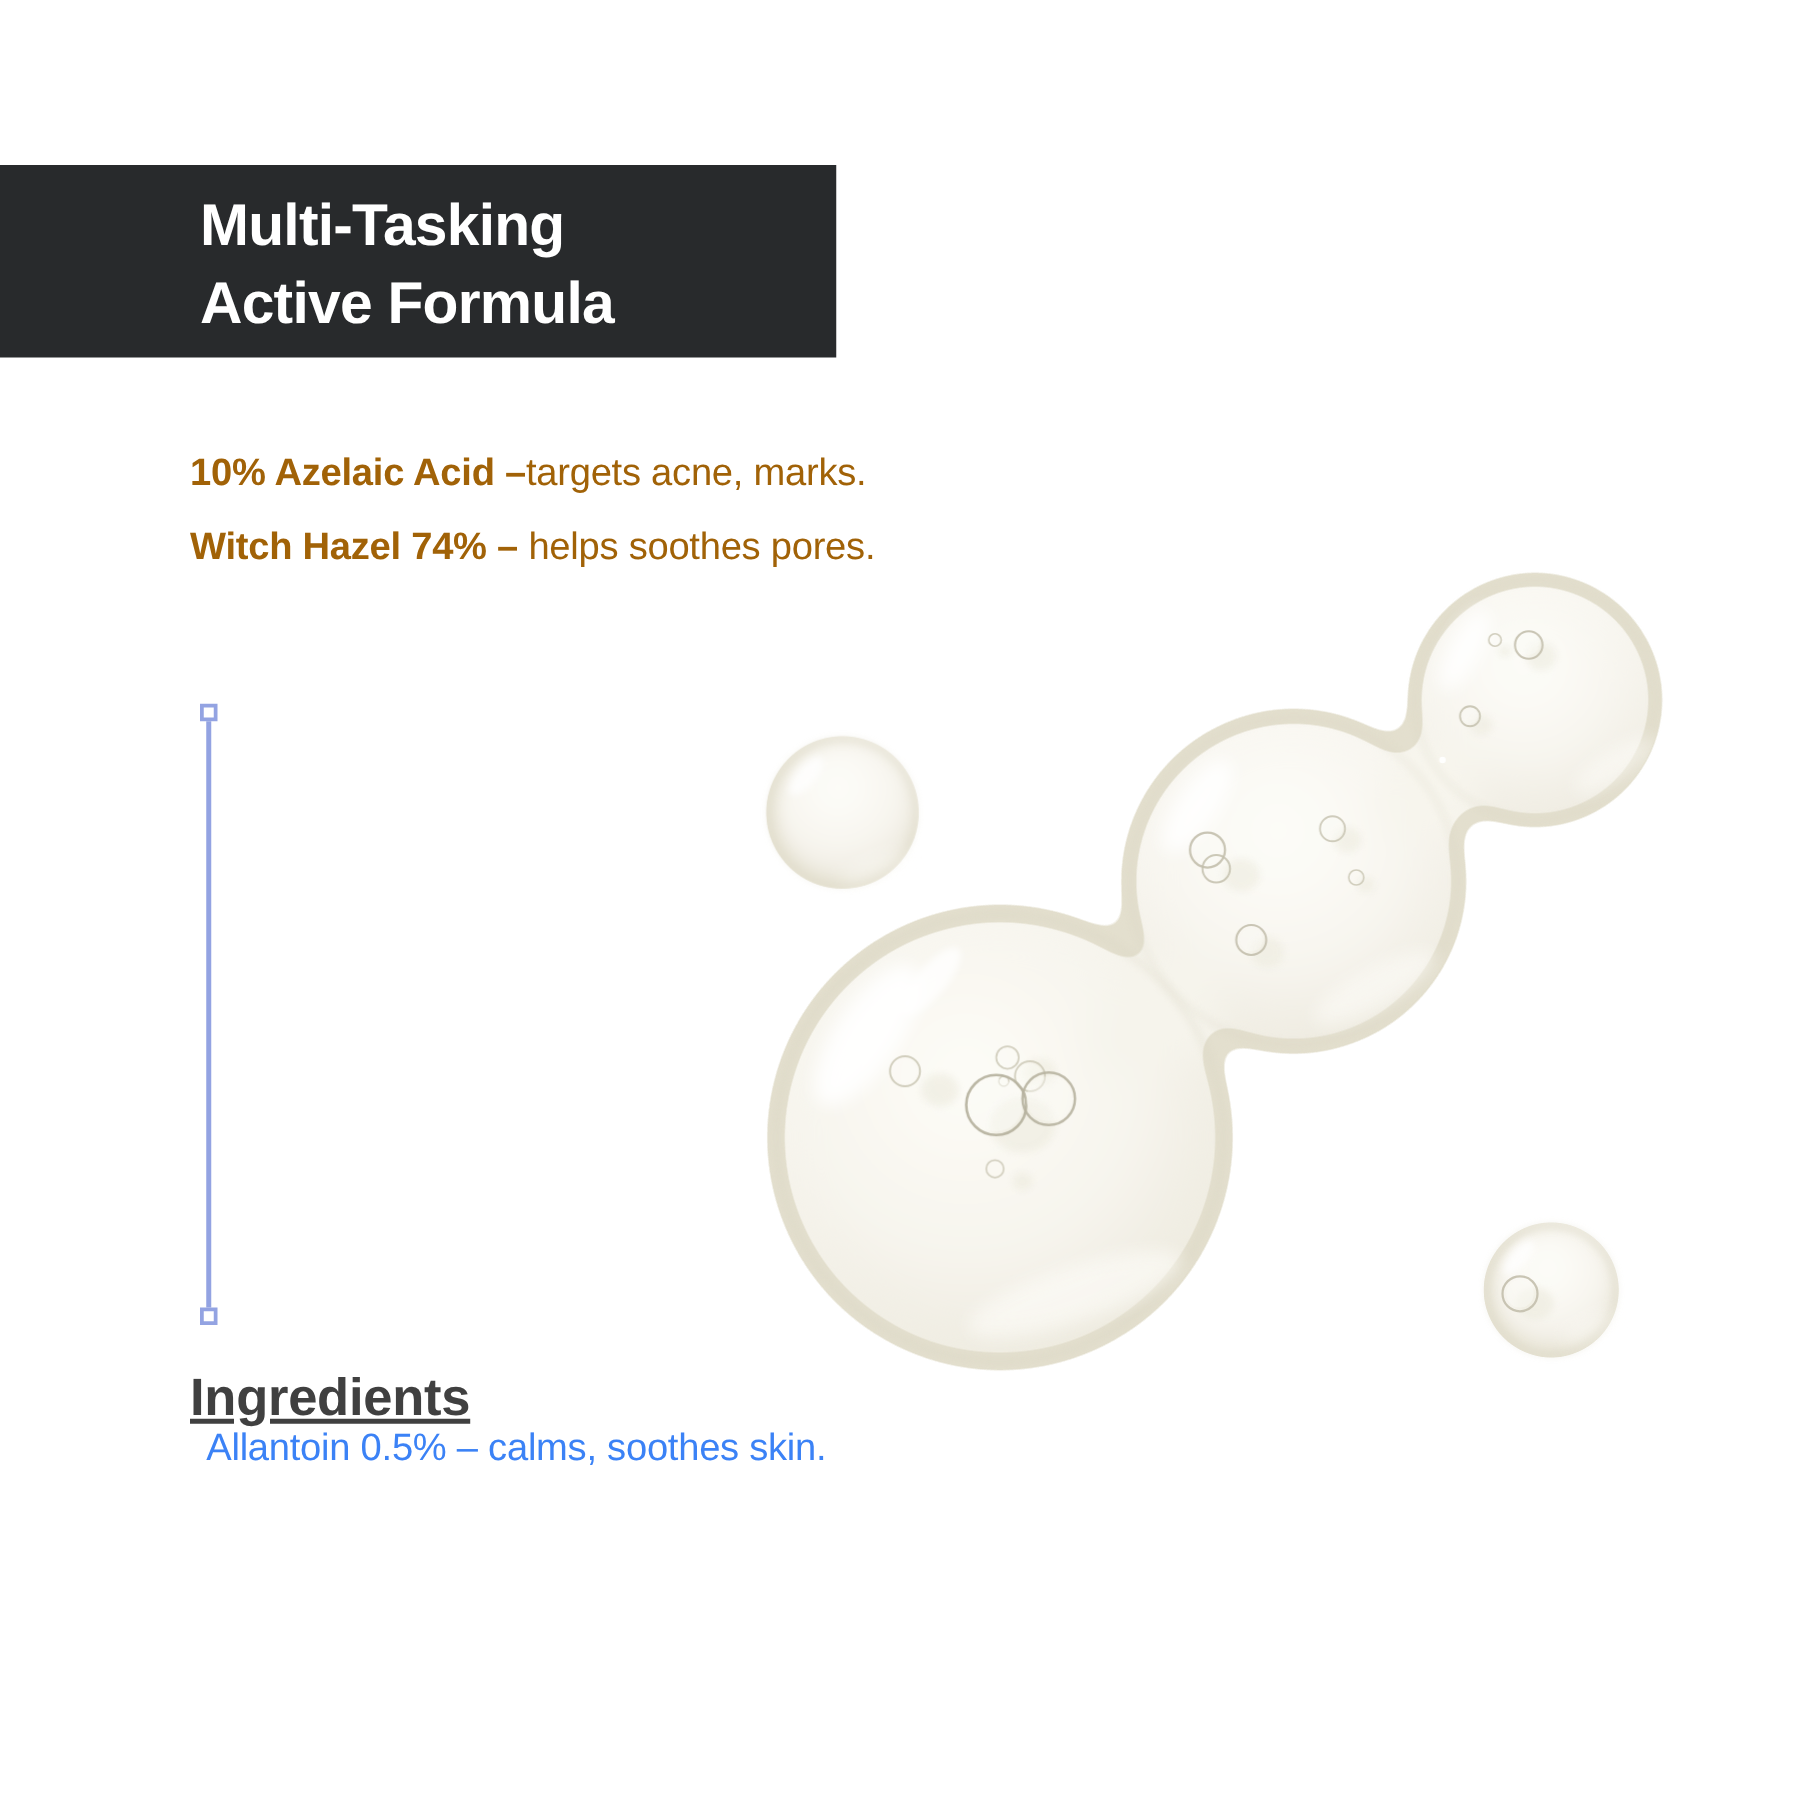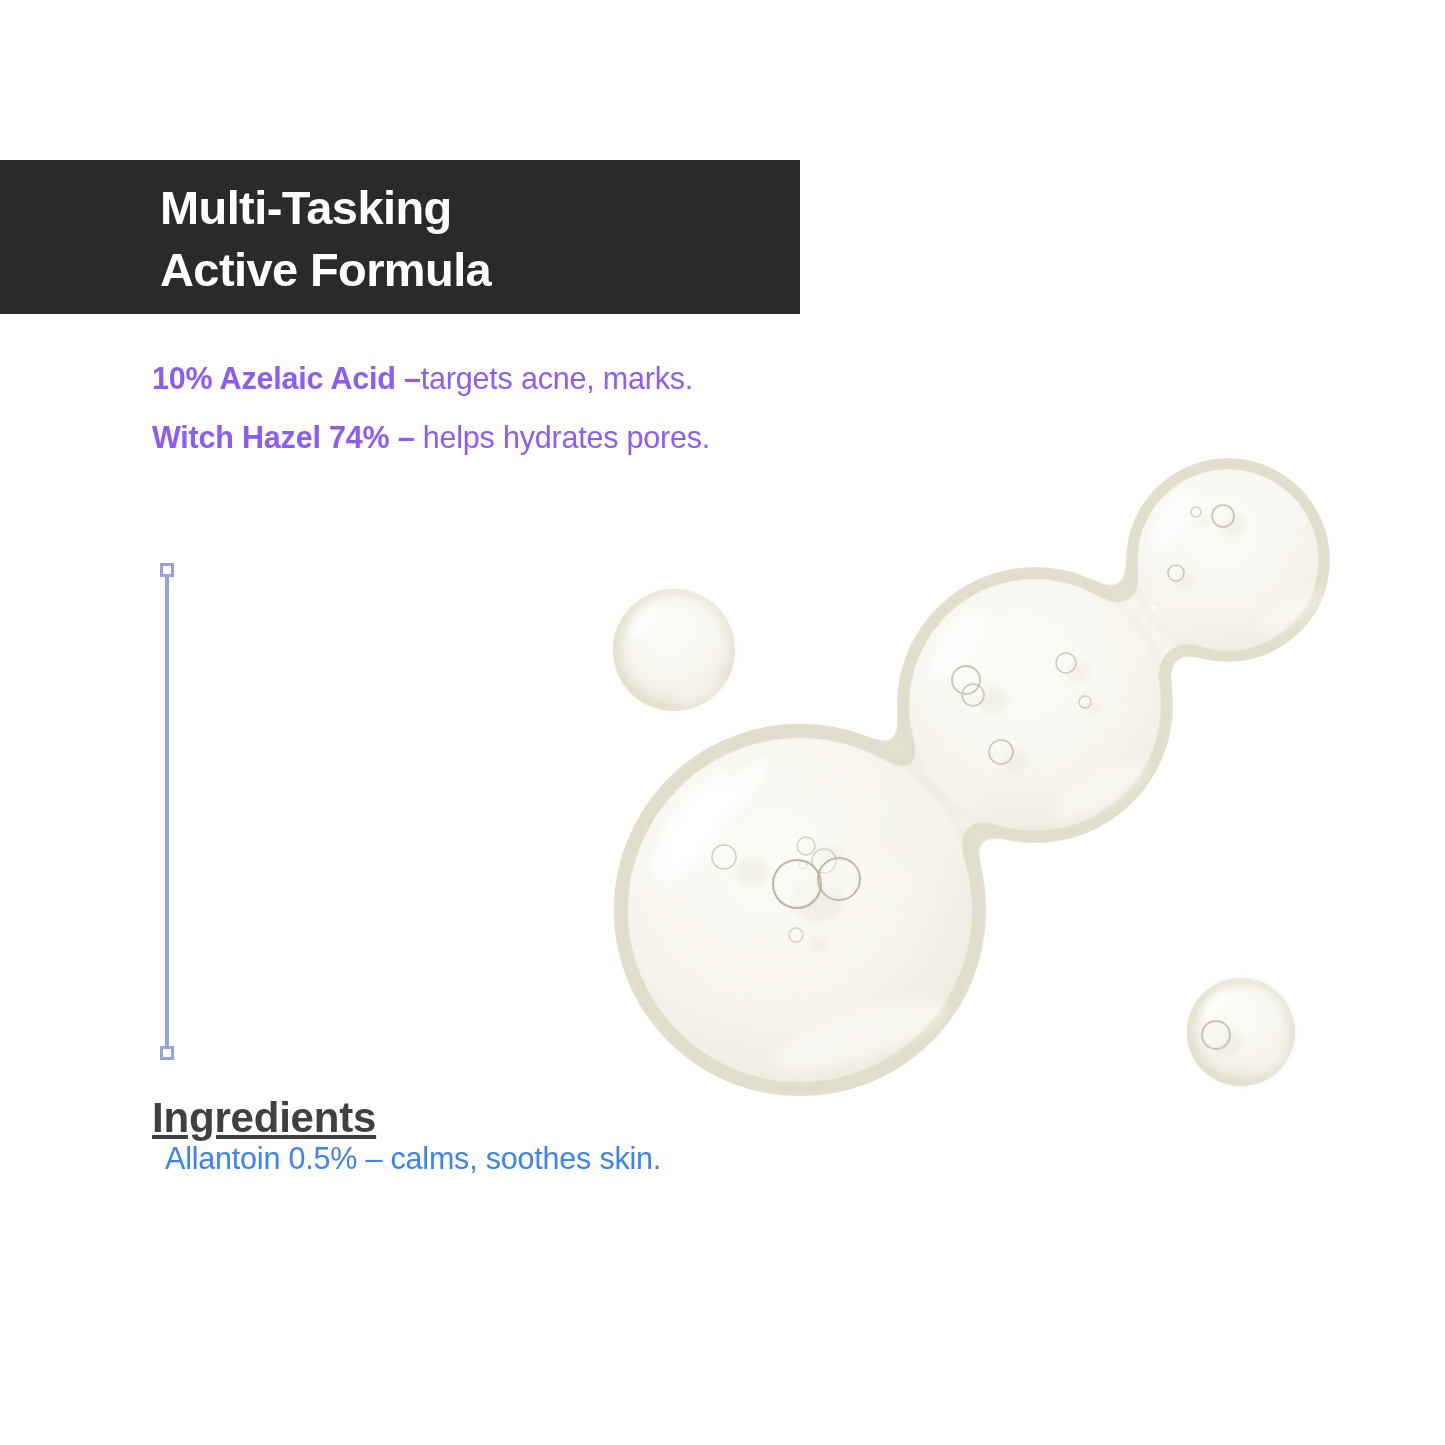--- a/index.html
+++ b/index.html
@@ -11,43 +11,43 @@
   #canvas {
     position:relative;
     width:1445px; height:1445px;
     background:#ffffff;
     overflow:hidden;
   }
 
   
   #header-banner {
     position:absolute;
-    left:0px; top:160px;
-    width:800px; height:154px;
+    left:0px; top:132px;
+    width:669px; height:154px;
     background:#282a2c;
     box-sizing:border-box;
   }
   #header-title {
     position:absolute;
     left:160px; top:17px;
     width:500px;
     color:#ffffff;
     font-size:47px;
     font-weight:bold;
     line-height:1.32;
     letter-spacing:-0.6px;
     white-space:pre-line;
   }
 
   
   .benefit-line {
     position:absolute;
     left:152px;
     font-size:30.5px;
-    color:#8b5cf6;
+    color:#a16207;
     letter-spacing:-0.2px;
     white-space:nowrap;
     line-height:1;
   }
   .benefit-line .b-name { font-weight:bold; }
   .benefit-line .b-desc { font-weight:normal; }
   #benefit-0 { top:363px; }
   #benefit-1 { top:422px; }
   #benefit-2 { top:481px; }
 
@@ -265,21 +265,21 @@
 
   <div id="header-banner">
     <div id="header-title">Multi-Tasking
 Active Formula</div>
   </div>
 
   <div class="benefit-line" id="benefit-0">
     <span class="b-name">10% Azelaic Acid –</span><span class="b-desc">targets acne, marks.</span>
   </div>
   <div class="benefit-line" id="benefit-1">
-    <span class="b-name">Witch Hazel 74% –</span><span class="b-desc"> helps hydrates pores.</span>
+    <span class="b-name">Witch Hazel 74% –</span><span class="b-desc"> helps soothes pores.</span>
   </div>
 
   <div id="measure-guide">
     <div id="measure-line"></div>
     <div class="measure-handle" id="measure-handle-top"></div>
     <div class="measure-handle" id="measure-handle-bottom"></div>
   </div>
 
   <div id="ingredients-heading">Ingredients</div>
   <div id="ingredients-item">Allantoin 0.5% – calms, soothes skin.</div>

